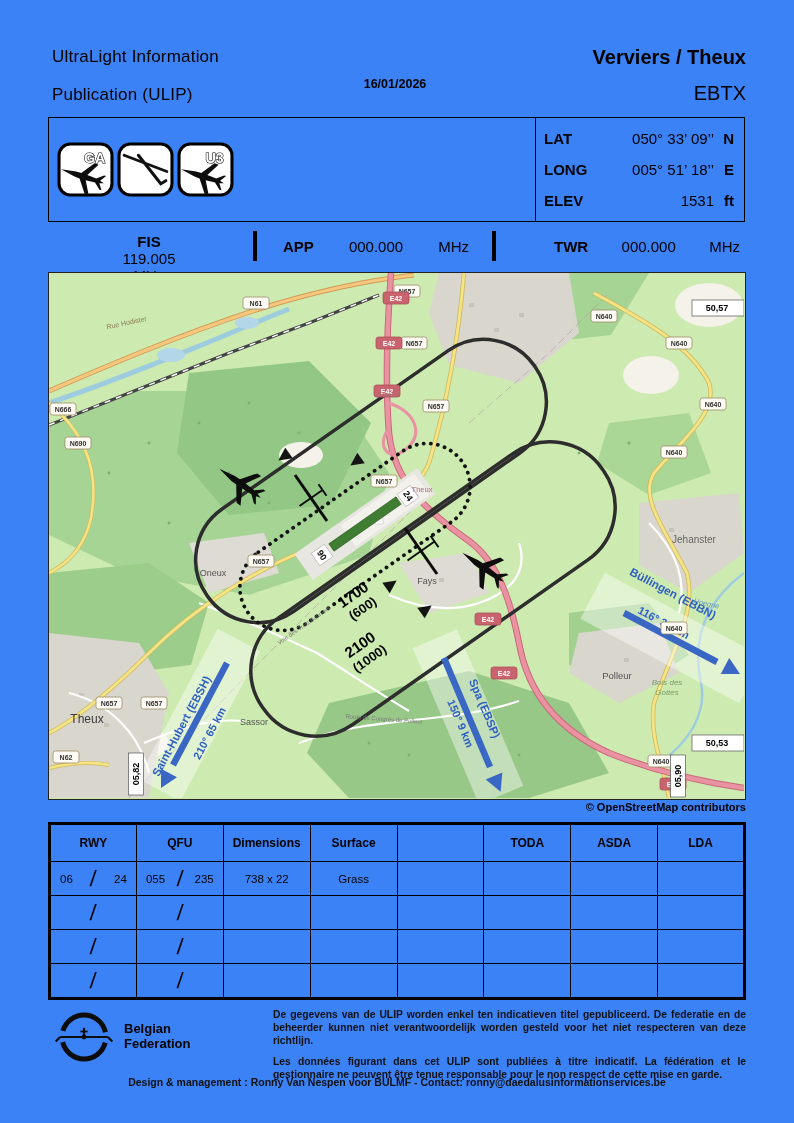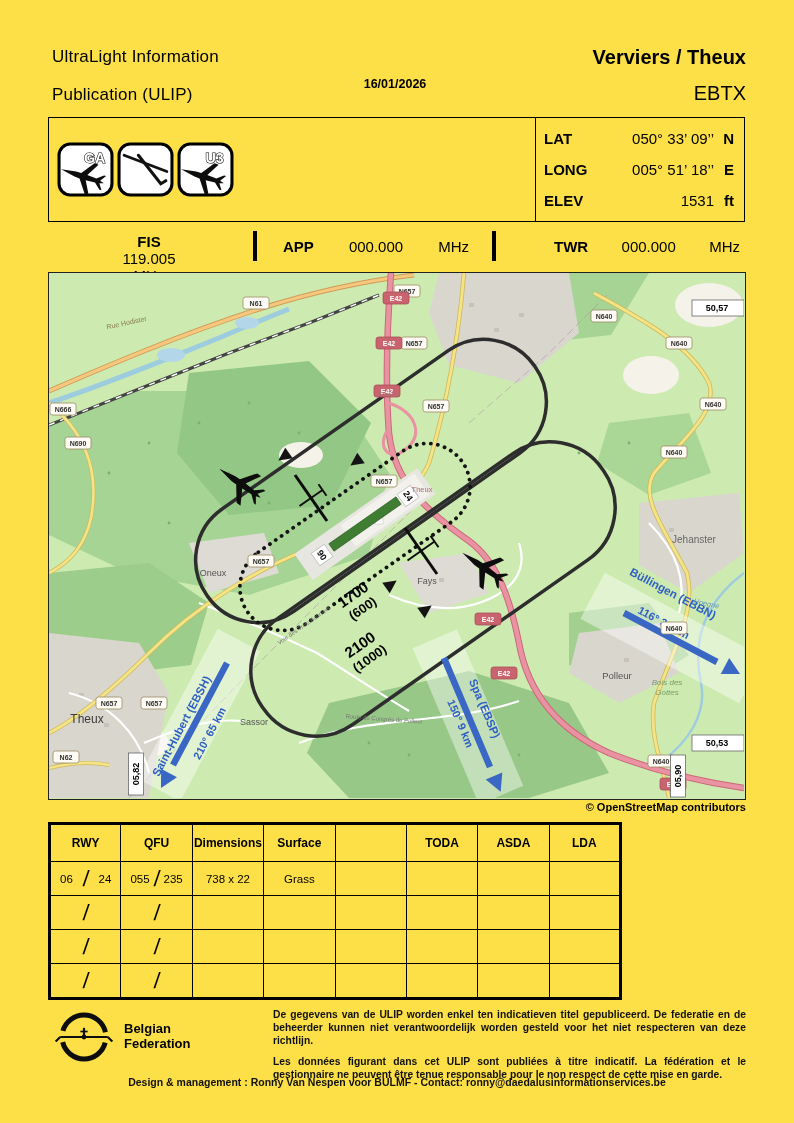--- a/index.html
+++ b/index.html
@@ -1,16 +1,16 @@
 <!DOCTYPE html>
 <html><head>
 <meta charset="utf-8">
 <style>
   html,body{margin:0;padding:0;background:#e9e9e9;}
-  .page{position:relative;width:794px;height:1123px;background:#fde047;margin:0 auto;
+  .page{position:relative;width:794px;height:1123px;background:#3b82f6;margin:0 auto;
         font-family:"Liberation Sans","DejaVu Sans",sans-serif;color:#000;overflow:hidden;}
   .abs{position:absolute;}
   
   .title-line{left:52px;font-size:17px;letter-spacing:.2px;}
   .hdr-date{left:340px;top:77px;font-size:12.5px;font-weight:700;width:110px;text-align:center;}
   .airfield{right:48px;top:46px;font-size:20px;font-weight:700;text-align:right;}
   .icao{right:48px;top:82px;font-size:20px;text-align:right;}
   
   .infobox{left:48px;top:117px;width:695px;height:103px;border:1.6px solid #000;display:flex;}
   .info-left{width:470px;border-right:1.6px solid #000;padding:6px 8px;display:flex;align-items:center;}
@@ -22,21 +22,21 @@
   .badge{width:57px;height:55px;margin-right:3px;}
   
   .freq-group{top:233px;display:flex;justify-content:space-between;font-size:15px;align-items:center;height:26px;}
   .freq-label{font-weight:700;}
   .freq-bar{top:231px;width:3.5px;height:30px;background:#000;}
   
   .map-frame{left:48px;top:272px;width:698px;height:528px;border:1.6px solid #222;box-sizing:border-box;background:#cdebb0;}
   .map-frame svg{display:block;}
   .osm-credit{left:48px;top:801px;width:698px;text-align:right;font-size:11px;font-weight:700;}
   
-  .rwy-table{left:48px;top:822px;width:574px;border-collapse:collapse;table-layout:fixed;border:3px solid #000;}
+  .rwy-table{left:48px;top:822px;width:698px;border-collapse:collapse;table-layout:fixed;border:3px solid #000;}
   .rwy-table th{border:1.2px solid #000;font-size:12px;font-weight:700;height:36px;padding:0;}
   .rwy-table td{border:1.2px solid #000;font-size:11.5px;text-align:center;height:33px;padding:0;vertical-align:middle;}
   .pair{display:flex;justify-content:space-between;align-items:center;padding:0 9px;}
   .slash{font-size:22px;font-weight:400;transform:skewX(-4deg);line-height:1;}
   .slash-only{display:flex;justify-content:center;align-items:center;}
   
   .ulm-block{left:46px;top:1008px;display:flex;align-items:center;}
   .ulm-word{font-size:42px;font-weight:800;letter-spacing:1px;line-height:1;}
   .ulm-logo{width:64px;height:58px;margin:0 8px 0 6px;}
   .fed-name{font-size:13px;font-weight:700;line-height:1.15;}

